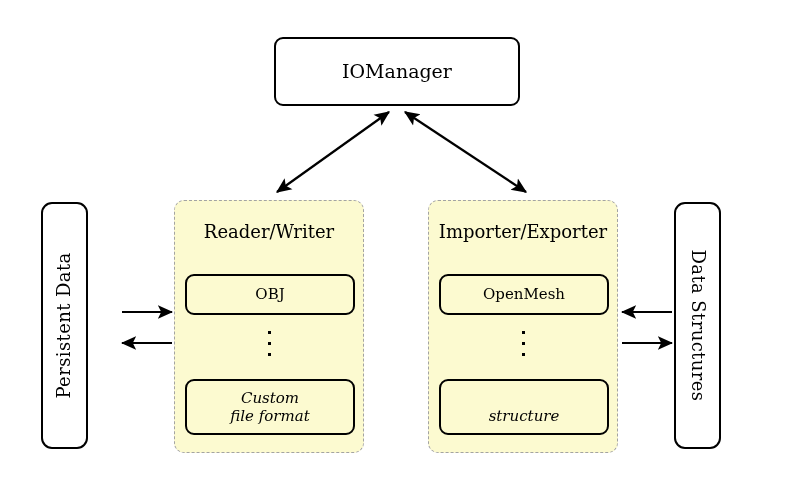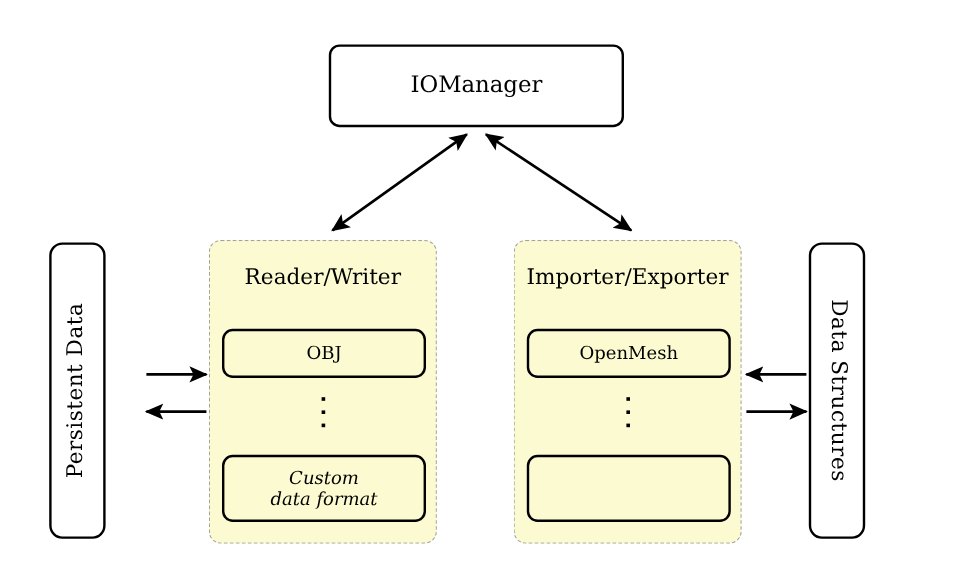--- a/index.html
+++ b/index.html
@@ -169,41 +169,42 @@
 
     <div class="vdots">
       <i></i>
       <i></i>
       <i></i>
     </div>
 
     <div class="module-box module-bottom">
       <span>
         <span>Custom</span><br>
-        <span>data format</span>
+        <span>file format</span>
       </span>
     </div>
   </div>
 
   <div class="panel" id="importer-exporter-panel">
     <div class="panel-title">Importer/Exporter</div>
 
     <div class="module-box module-top">
       <span>OpenMesh</span>
     </div>
 
     <div class="vdots">
       <i></i>
       <i></i>
       <i></i>
     </div>
 
     <div class="module-box module-bottom">
       <span>
         <br>
+        <span>structure</span>
       </span>
     </div>
   </div>
 
   <svg id="arrows-layer" viewBox="0 0 800 489" width="800" height="489">
     <defs>
       <marker id="ah" viewBox="0 0 10 10" refX="9.2" refY="5" markerWidth="7" markerHeight="7" orient="auto-start-reverse">
         <path d="M 0 0.6 L 10 5 L 0 9.4 L 2.2 5 Z" fill="#000000"></path>
       </marker>
     </defs>

